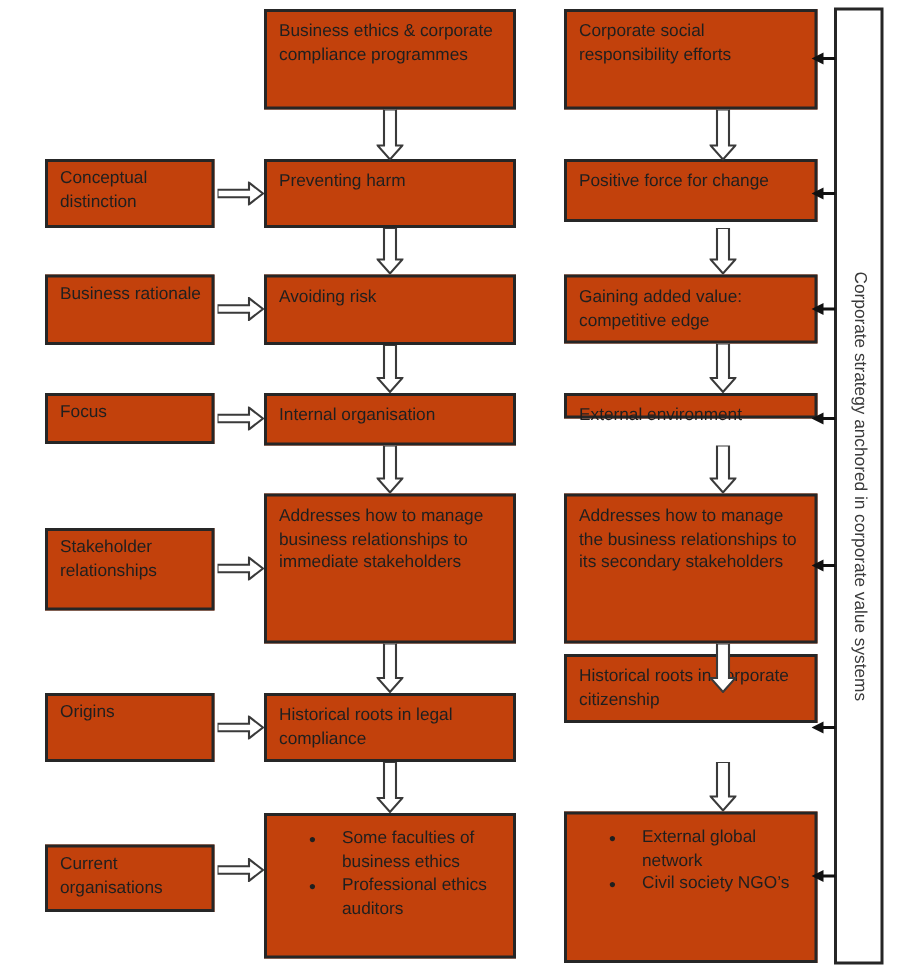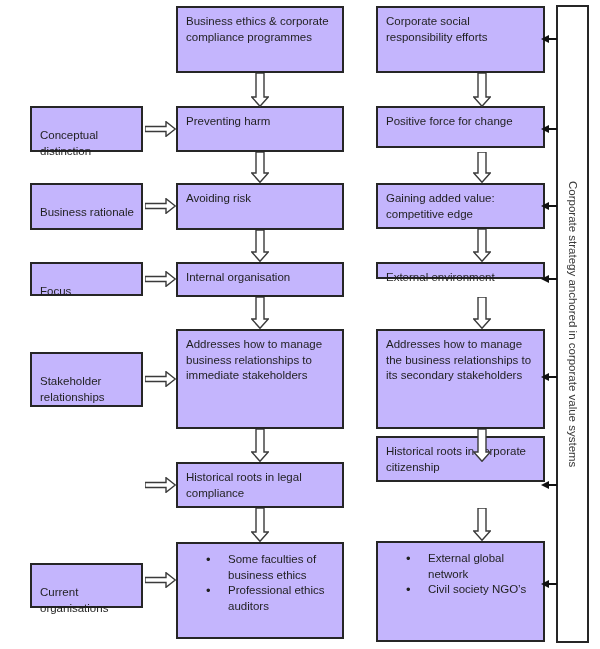--- a/index.html
+++ b/index.html
@@ -9,25 +9,25 @@
     background:#ffffff;
     font-family:"Liberation Sans", sans-serif;
     font-size:11.5px;
     line-height:15.5px;
     color:#1f1f1f;
     overflow:hidden;
   }
   .box{
     position:absolute;
     border:2px solid #262626;
-    background:#c4b5fd;
+    background:#c2410c;
     box-sizing:border-box;
     padding:6px 6px 0 8px;
   }
-  .lbox{left:30px;width:113px;padding-top:20px;}
+  .lbox{left:30px;width:113px;padding-top:4px;}
   .mbox{left:176px;width:168px;}
   .rbox{left:376px;width:169px;}
   .bullets{padding:4px 0 0 20px;}
   .li{display:flex;}
   .li .dot{width:22px;flex:0 0 22px;text-align:left;font-size:13px;}
   .arrow{position:absolute;display:block;}
   #sidebar{
     position:absolute;
     left:556px;top:5px;width:33px;height:638px;
     border:2px solid #262626;
@@ -45,20 +45,21 @@
 </style>
 </head>
 <body>
 
 <div id="canvas">
 
   <div class="box lbox" style="top:106px;height:46px">Conceptual distinction</div>
   <div class="box lbox" style="top:262px;height:34px">Focus</div>
   <div class="box lbox" style="top:183px;height:47px">Business rationale</div>
   <div class="box lbox" style="top:352px;height:55px">Stakeholder relationships</div>
+  <div class="box lbox" style="top:462px;height:46px">Origins</div>
   <div class="box lbox" style="top:563px;height:45px">Current organisations</div>
 
   <div class="box mbox" style="top:6px;height:67px">Business ethics &amp; corporate compliance programmes</div>
   <div class="box mbox" style="top:106px;height:46px">Preventing harm</div>
   <div class="box mbox" style="top:183px;height:47px">Avoiding risk</div>
   <div class="box mbox" style="top:262px;height:35px">Internal organisation</div>
   <div class="box mbox" style="top:329px;height:100px">Addresses how to manage business relationships to immediate stakeholders</div>
   <div class="box mbox" style="top:462px;height:46px">Historical roots in legal compliance</div>
   <div class="box mbox" style="top:542px;height:97px;padding:4px 6px 0 8px">
     <div class="bullets">

